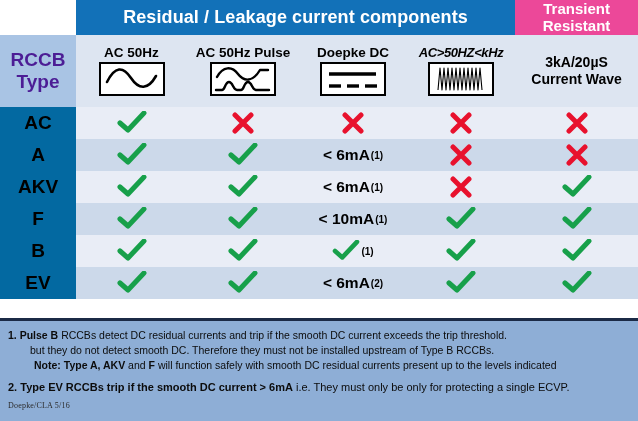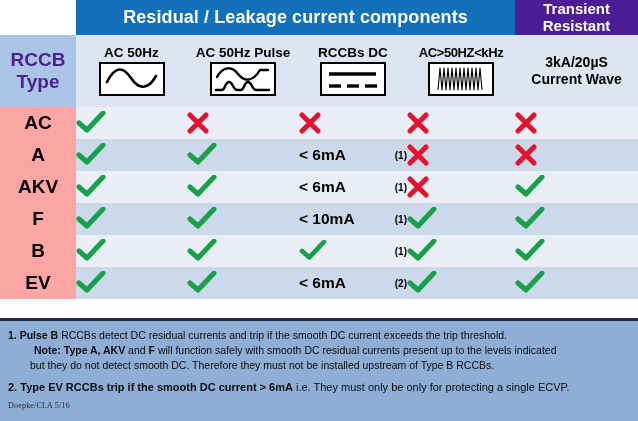--- a/index.html
+++ b/index.html
@@ -55,21 +55,21 @@
   .banner-main {
     background: #1271b8;
     color: #ffffff;
     font-size: 18px;
     font-weight: bold;
     letter-spacing: .1px;
     height: 35px;
     border-right: 2px solid #ffffff;
   }
   .banner-side {
-    background: #4c1d95;
+    background: #ec4899;
     color: #ffffff;
     font-size: 15px;
     font-weight: bold;
     line-height: 1.12;
     height: 35px;
   }
 
   
   tr.subhead td { height: 72px; }
   .subhead-type {
@@ -86,42 +86,42 @@
   }
   .subhead-cell.last { border-right: 0; }
   .sh-label {
     font-size: 13.5px;
     font-weight: bold;
     line-height: 1;
     margin-bottom: 3px;
     white-space: nowrap;
     text-align: center;
   }
-  .sh-label.tight { letter-spacing: -0.4px; font-size: 13px; }
+  .sh-label.tight { letter-spacing: -0.4px; font-size: 13px; font-style: italic; }
   .icon-box {
     width: 66px;
     height: 34px;
     border: 2.5px solid #000;
     background: #ffffff;
     margin: 0 auto;
     box-sizing: border-box;
     display: block;
   }
   .icon-box svg { display: block; }
   .trans-text {
     font-size: 14px;
     font-weight: bold;
     line-height: 1.25;
     color: #000000;
   }
 
   
   tr.datarow td { height: 32px; }
   .rowlabel {
-    background: #fca5a5;
+    background: #0369a1;
     color: #000;
     font-size: 19px;
     font-weight: bold;
     border-top: 1px solid #ffffff;
   }
   .cell {
     color: #000;
     font-size: 15px;
     font-weight: bold;
     border-right: 1px solid #ffffff;
@@ -142,21 +142,21 @@
     display: inline-block;
   }
   .sup {
     font-size: 10px;
     vertical-align: super;
     font-weight: bold;
   }
   .cell-inner {
     display: flex;
     align-items: center;
-    justify-content: space-between;
+    justify-content: center;
     height: 100%;
     gap: 1px;
   }
 
   
   .table-rule {
     position: absolute;
     left: 0;
     top: 318px;
     width: 638px;
@@ -241,21 +241,21 @@
           <div class="icon-box">
             <svg width="61" height="29" viewBox="0 0 61 29">
               <path d="M5 13 C 11 2, 20 2, 26 10 C 32 18, 41 18, 48 6 L 56 6" fill="none" stroke="#000" stroke-width="2.4" stroke-linecap="round" stroke-linejoin="round"></path>
               <path d="M4 26 L 10 26 C 13 26, 13 18, 17 18 C 21 18, 21 26, 25 26
                        L 29 26 C 32 26, 32 18, 36 18 C 40 18, 40 26, 44 26 L 57 26" fill="none" stroke="#000" stroke-width="2.4" stroke-linecap="round" stroke-linejoin="round"></path>
             </svg>
           </div>
         </td>
 
         <td class="subhead-cell">
-          <div class="sh-label">RCCBs DC</div>
+          <div class="sh-label">Doepke DC</div>
           <div class="icon-box">
             <svg width="61" height="29" viewBox="0 0 61 29">
               <line x1="7" y1="10" x2="54" y2="10" stroke="#000" stroke-width="3.4"></line>
               <line x1="7" y1="22" x2="19" y2="22" stroke="#000" stroke-width="3.4"></line>
               <line x1="25" y1="22" x2="37" y2="22" stroke="#000" stroke-width="3.4"></line>
               <line x1="43" y1="22" x2="55" y2="22" stroke="#000" stroke-width="3.4"></line>
             </svg>
           </div>
         </td>
 
@@ -564,23 +564,23 @@
   </table>
 
   <div class="table-rule"></div>
 
   <div class="notes">
     <div class="note-line">
       <span class="b">1.</span>
       <span class="b">Pulse B</span>
       <span>RCCBs detect DC residual currents and trip if the smooth DC current exceeds the trip threshold.</span>
     </div>
+    <div class="note-line note-indent-2">but they do not detect smooth DC.   Therefore they must not be installed upstream of Type B RCCBs.</div>
     <div class="note-line note-indent-1">
       <span class="b">Note: Type A, AKV</span><span> and </span><span class="b">F</span><span> will function safely with smooth DC residual currents present up to the levels indicated</span>
     </div>
-    <div class="note-line note-indent-2">but they do not detect smooth DC.   Therefore they must not be installed upstream of Type B RCCBs.</div>
     <div class="note-line note2">
       <span class="b">2. Type EV RCCBs trip if the smooth DC current &gt; 6mA</span><span> i.e. They must only be only for protecting a single ECVP.</span>
     </div>
     <div class="credit">Doepke/CLA 5/16</div>
   </div>
 
 </div>
 
 </body></html>

